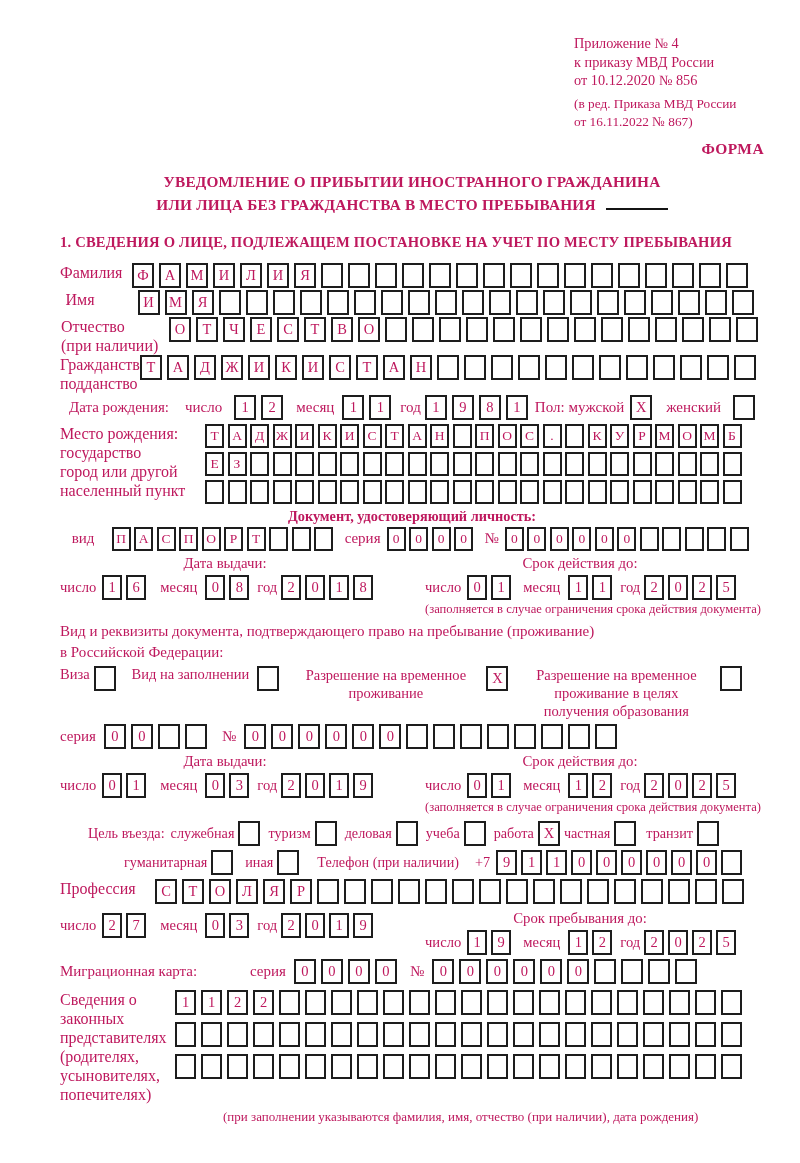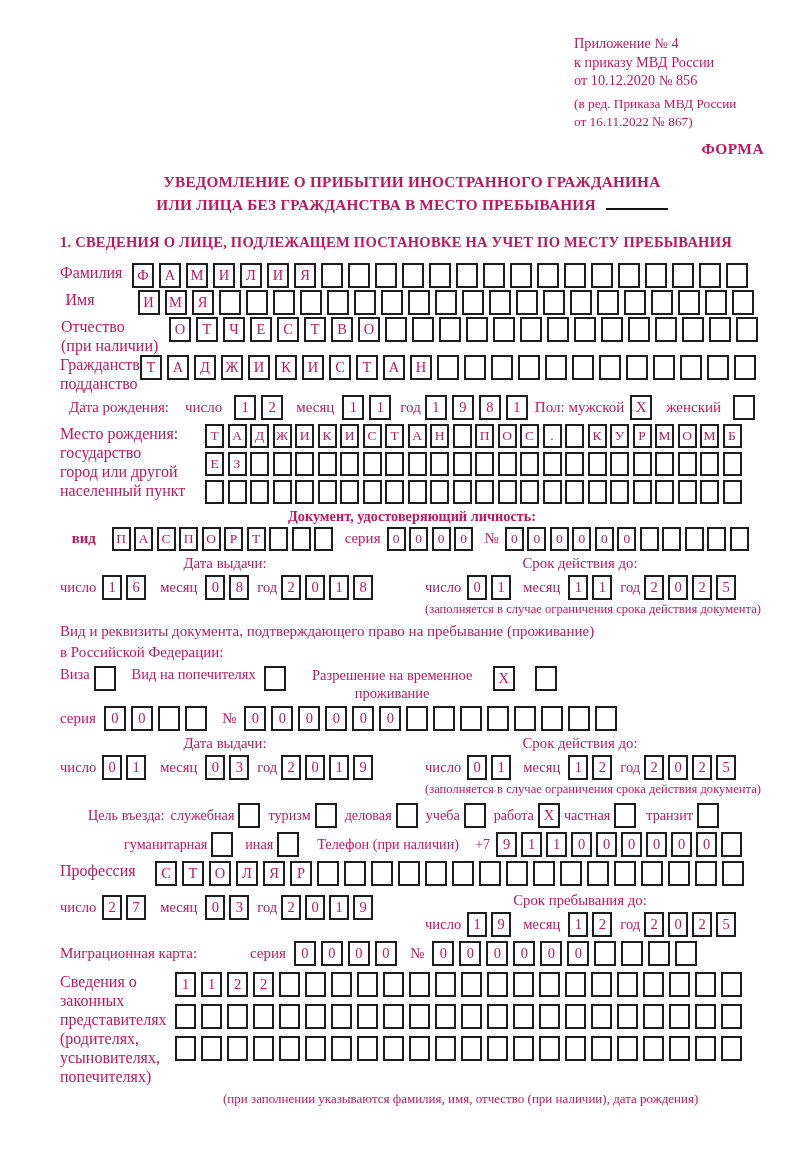--- a/index.html
+++ b/index.html
@@ -32,21 +32,21 @@
   .sm .bx{width:19px;height:24px;margin-right:3.5px;font-size:13.5px;}
   .p26 .bx{width:21px;margin-right:5px;}
   .dline .bx{width:20px;margin-right:4px;}
   .phoneboxes .bx{width:21px;margin-right:4px;}
   .cbx{
     display:inline-flex;align-items:center;justify-content:center;flex:none;
     width:22px;height:25px;border:2px solid #1d1d1d;box-sizing:border-box;
     font-size:14.5px;background:#fff;
   }
   
-  .w40{width:40px;font-weight:bold;} .w72{width:72px;} .w80{width:80px;} .w95{width:95px;}
+  .w40{width:40px;} .w72{width:72px;} .w80{width:80px;} .w95{width:95px;}
   .w108{width:108px;} .w115{width:115px;} .w145{width:145px;} .w160{width:160px;}
   .wop2{width:185px;text-align:center;line-height:18px;}
   .wop3{width:192px;text-align:center;line-height:18px;}
   
   .ml2{margin-left:2px;}.ml4{margin-left:4px;}.ml6{margin-left:6px;}.ml8{margin-left:8px;}
   .ml10{margin-left:10px;}.ml12{margin-left:12px;}.ml14{margin-left:14px;}.ml16{margin-left:16px;}
   .ml18{margin-left:18px;}.ml30{margin-left:30px;}
   .mr6{margin-right:6px;}.mr8{margin-right:8px;}
   .mb4{margin-bottom:4px;}.mb7{margin-bottom:7px;}
   .mt2{margin-top:2px;justify-content:center;}.mt4{margin-top:4px;}.mt6{margin-top:6px;}.mt12{margin-top:12px;}
@@ -417,28 +417,29 @@
 
   <div class="mt6">Вид и реквизиты документа, подтверждающего право на пребывание (проживание)</div>
   <div class="mt4">в Российской Федерации:</div>
 
   <div class="opts">
     <div class="opt">
       <span>Виза</span>
       <span class="cbx" style="margin-left:4px;"></span>
     </div>
     <div class="opt ml16">
-      <span>Вид на попечителях</span>
+      <span>Вид на заполнении</span>
       <span class="cbx ml12"></span>
     </div>
     <div class="opt ml14">
       <span class="wop2">Разрешение на временное проживание</span>
       <span class="cbx">X</span>
     </div>
     <div class="opt ml12">
+      <span class="wop3">Разрешение на временное проживание в целях получения образования</span>
       <span class="cbx"></span>
     </div>
   </div>
 
   <div class="inline-row mt4">
     <span class="t mr8">серия</span>
     <span class="boxes">
         <span class="bx">0</span>
         <span class="bx">0</span>
         <span class="bx"></span>

